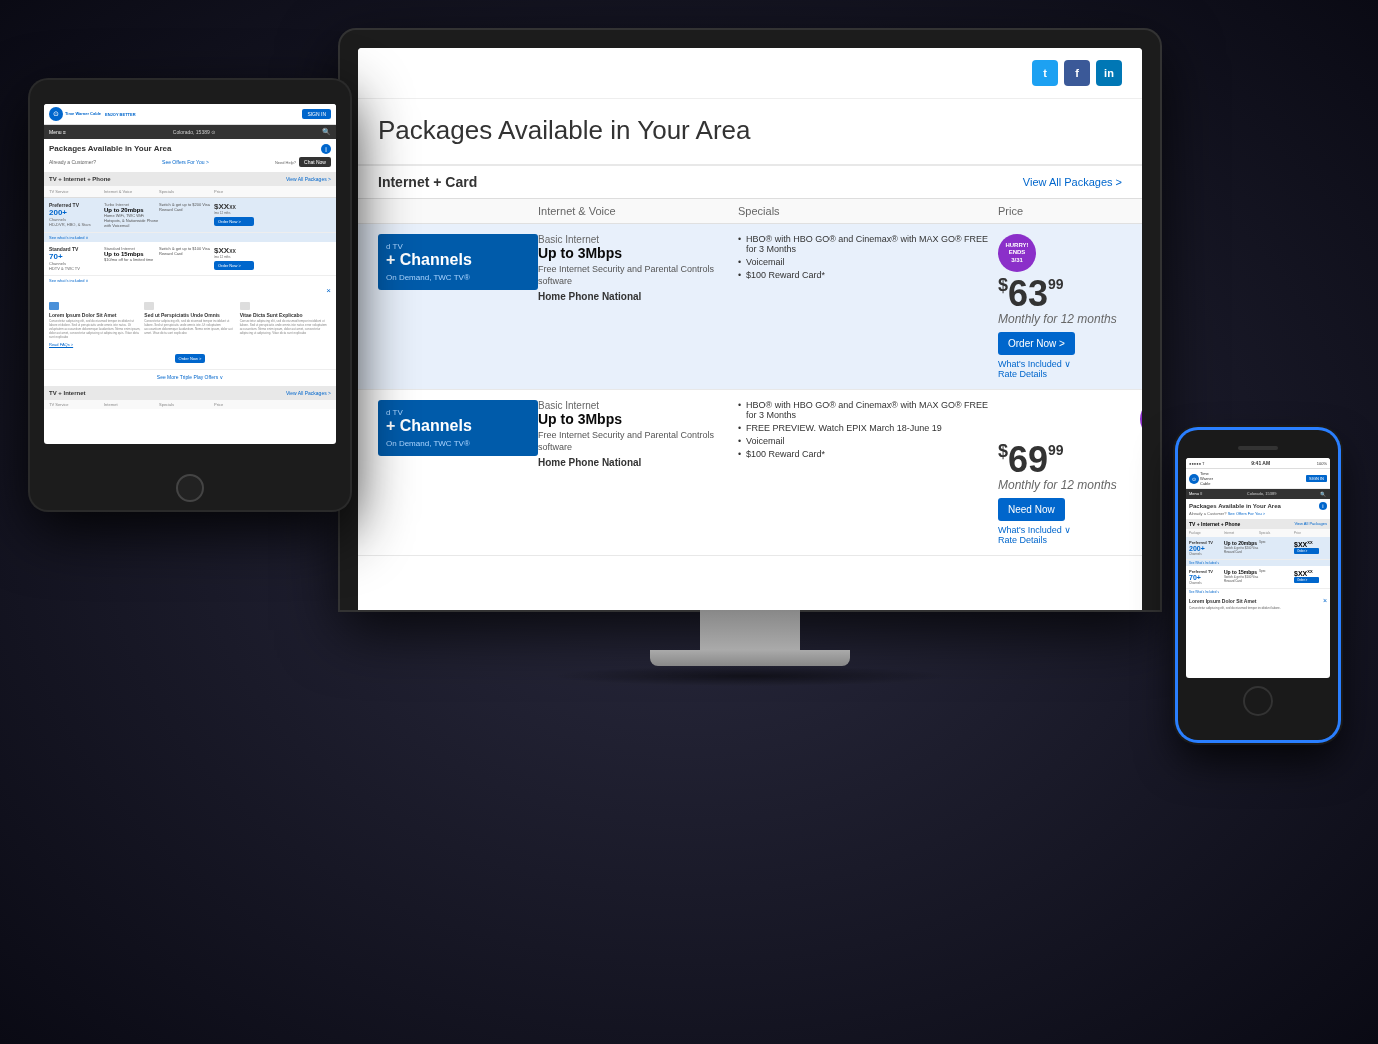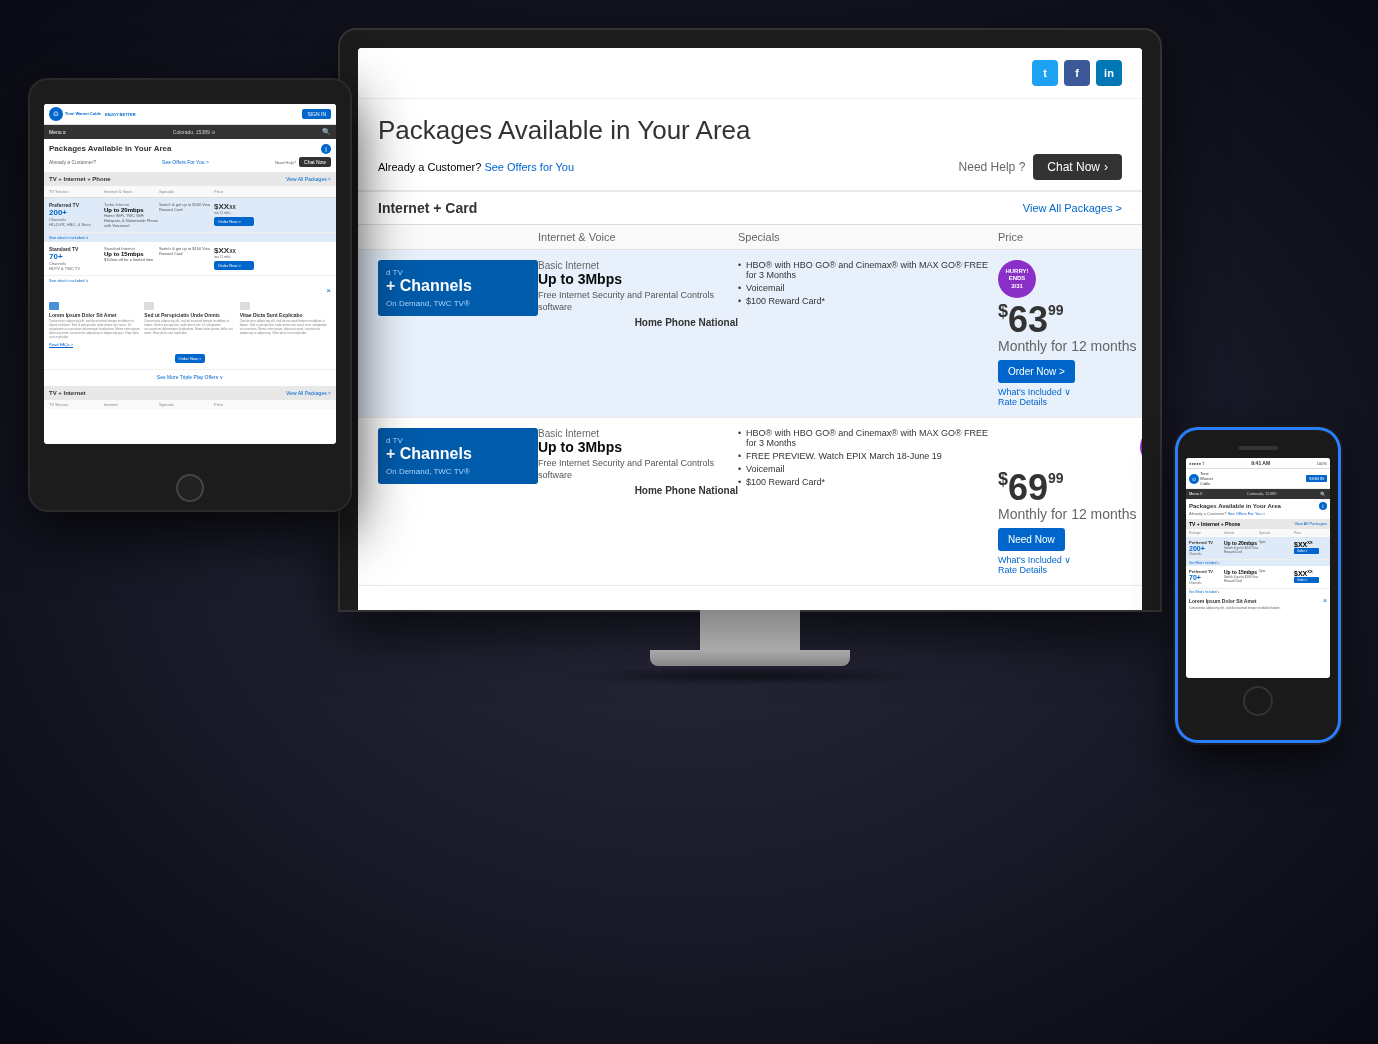--- a/index.html
+++ b/index.html
@@ -152,30 +152,30 @@
       grid-template-columns: 160px 200px 260px 180px;
       padding: 10px 20px;
       border-bottom: 1px solid #e8e8e8;
       align-items: start;
     }
     .package-row.highlighted { background: #e8f0fb; }
 
     .pkg-internet-type { font-size: 10px; color: #666; }
     .pkg-internet-speed { font-size: 14px; font-weight: bold; color: #0a0a0a; }
     .pkg-internet-desc { font-size: 9px; color: #555; line-height: 1.3; }
-    .pkg-phone { font-size: 10px; font-weight: bold; color: #333; margin-top: 4px; text-align: right; }
+    .pkg-phone { font-size: 10px; font-weight: bold; color: #333; margin-top: 4px; }
 
     .pkg-specials-list { font-size: 9px; color: #333; list-style: none; }
     .pkg-specials-list li { margin-bottom: 3px; padding-left: 8px; position: relative; }
     .pkg-specials-list li::before { content: "•"; position: absolute; left: 0; }
     .pkg-price-main { display: flex; align-items: flex-start; }
     .pkg-dollar { font-size: 18px; font-weight: bold; color: #333; line-height: 1; }
     .pkg-amount { font-size: 36px; font-weight: bold; color: #333; line-height: 1; }
     .pkg-cents { font-size: 14px; font-weight: bold; color: #333; }
-    .pkg-per-month { font-size: 14px; color: #666; }
+    .pkg-per-month { font-size: 12px; color: #666; font-style: italic; }
     .order-now-btn {
       background: #0066cc;
       color: white;
       padding: 6px 10px;
       font-size: 10px;
       border-radius: 3px;
       margin-top: 6px;
       display: inline-block;
     }
     .whats-included { color: #0066cc; font-size: 9px; margin-top: 4px; }
@@ -599,33 +599,20 @@
       <div class="desktop-site">
 
         <div class="desktop-site-header">
           <div class="social-btn social-twitter">t</div>
           <div class="social-btn social-facebook">f</div>
           <div class="social-btn social-linkedin">in</div>
         </div>
 
         <div class="desktop-main-header">
           <div class="desktop-page-title">Packages Available in Your Area</div>
-          <div class="desktop-subheader">
-            <span>
-              <span>Already a Customer?</span>
-              <a class="desktop-see-offers">See Offers for You</a>
-            </span>
-            <div class="desktop-help-section">
-              <span class="desktop-need-help">Need Help ?</span>
-              <div class="chat-now-btn">
-                <span>Chat Now</span>
-                <span> ›</span>
-              </div>
-            </div>
-          </div>
         </div>
 
         <div class="package-tab-bar">
           <span class="package-tab-label">Internet + Card</span>
           <a class="view-all-link">View All Packages &gt;</a>
         </div>
 
         <div class="packages-table-header">
           <span></span>
           <span>Internet &amp; Voice</span>

